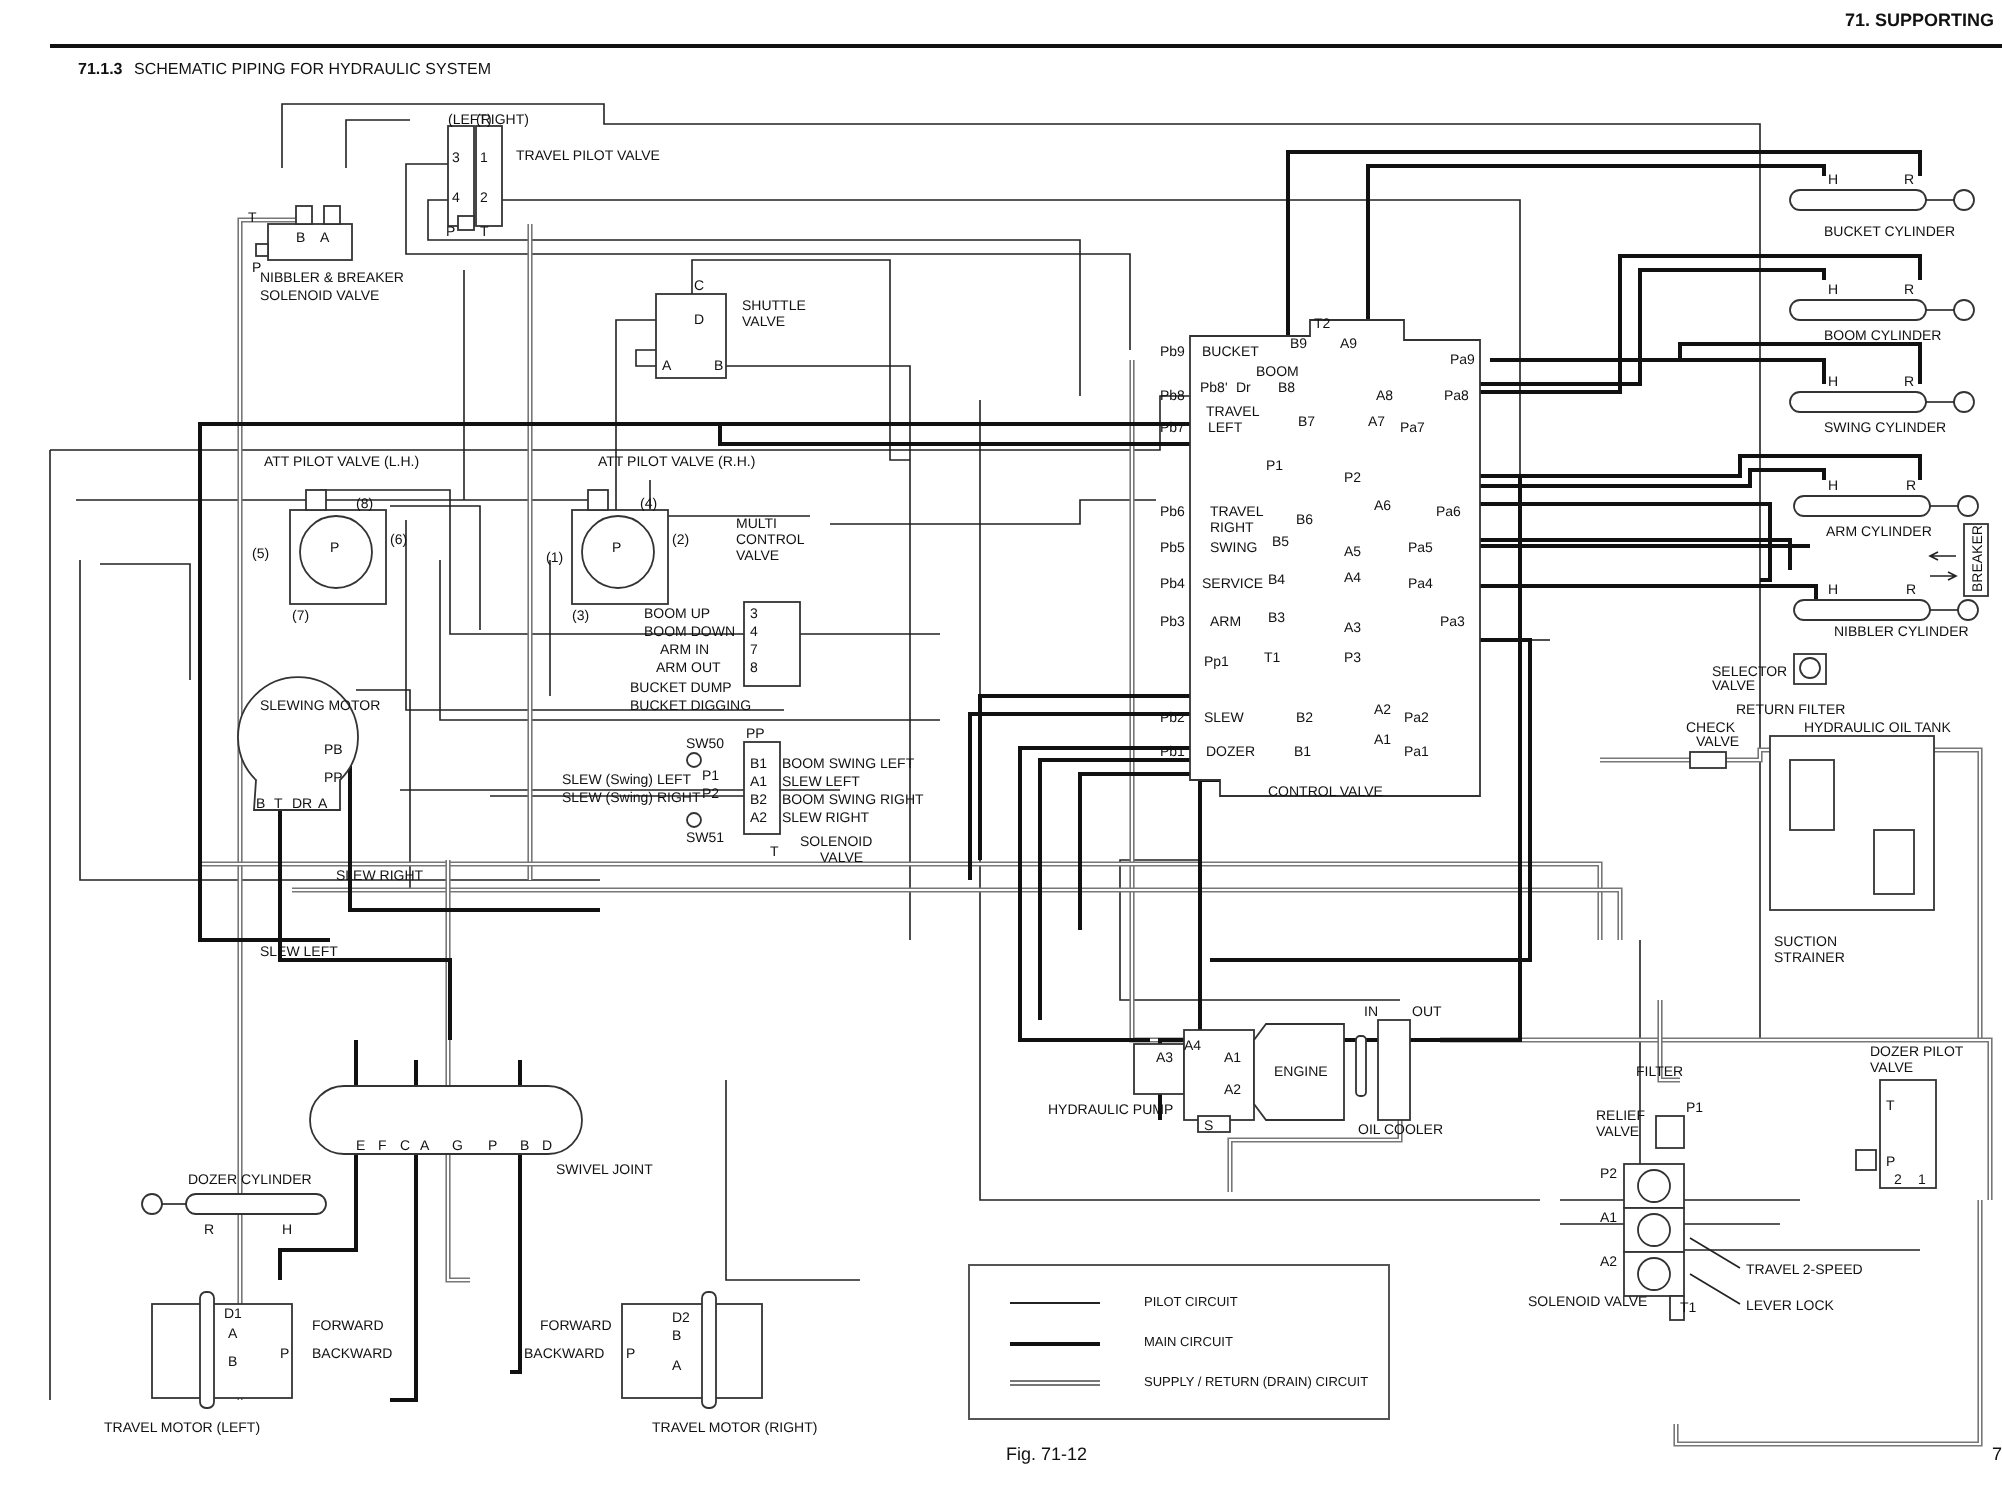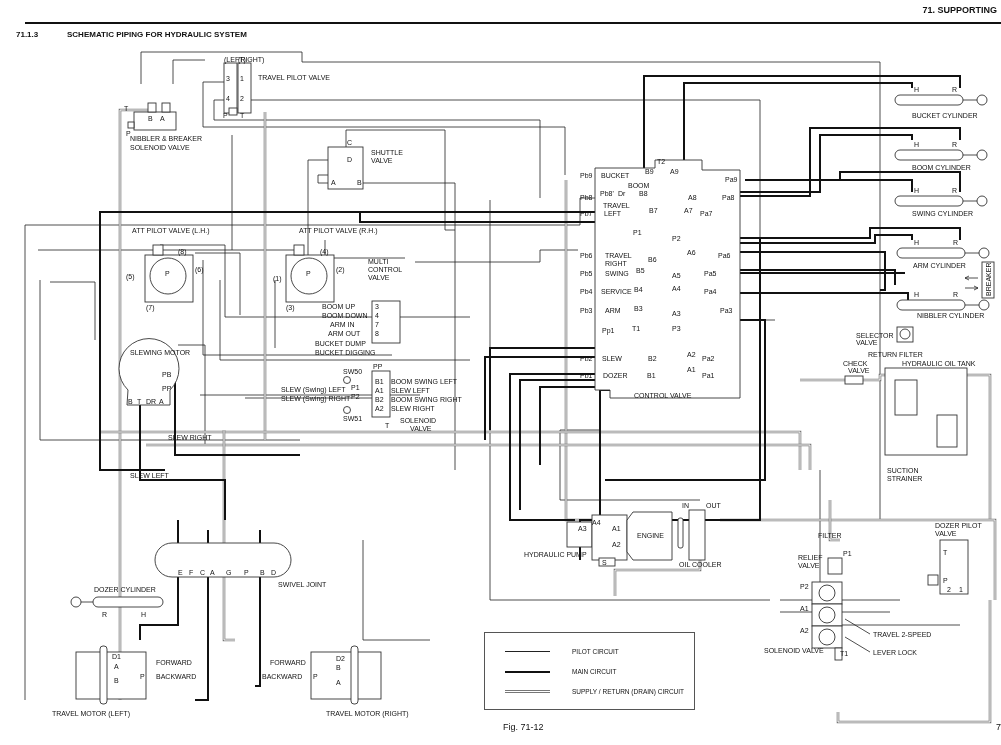--- a/index.html
+++ b/index.html
@@ -1,20 +1,20 @@
 <!DOCTYPE html>
 <html><head>
 <meta charset="utf-8">
 <style>
   html,body{margin:0;padding:0;background:#fff;}
   body{width:1001px;height:745px;position:relative;overflow:hidden;font-family:"Liberation Sans",sans-serif;color:#111;}
   .hdr-rule{position:absolute;left:25px;top:22px;width:976px;height:2px;background:#111;}
   .sec-label{position:absolute;right:4px;top:5px;font-size:9px;font-weight:bold;margin-left:40px;}
-  .title-num{position:absolute;left:16px;top:30px;font-size:8px;font-weight:bold;}
-  .title-text{position:absolute;left:67px;top:30px;font-size:8px;font-weight:bold;}
+  .title-num{position:absolute;left:39px;top:30px;font-size:8px;font-weight:bold;}
+  .title-text{position:absolute;left:67px;top:30px;font-size:8px;font-weight:normal;}
   .fig{position:absolute;left:503px;top:722px;font-size:9px;}
   .pgnum{position:absolute;left:996px;top:722px;font-size:9px;}
   svg.diagram{position:absolute;left:0;top:0;}
   svg text{font-family:"Liberation Sans",sans-serif;font-size:7px;fill:#111;}
   .pilot{stroke:#222;stroke-width:0.8;fill:none;}
   .main{stroke:#111;stroke-width:2;fill:none;}
   .supply{stroke:#777;stroke-width:2.6;fill:none;}
   .supply-in{stroke:#fff;stroke-width:1;fill:none;}
   .comp{stroke:#333;stroke-width:0.9;fill:#fff;}
   .legend-box{position:absolute;left:484px;top:632px;width:209px;height:76px;border:1px solid #555;}

